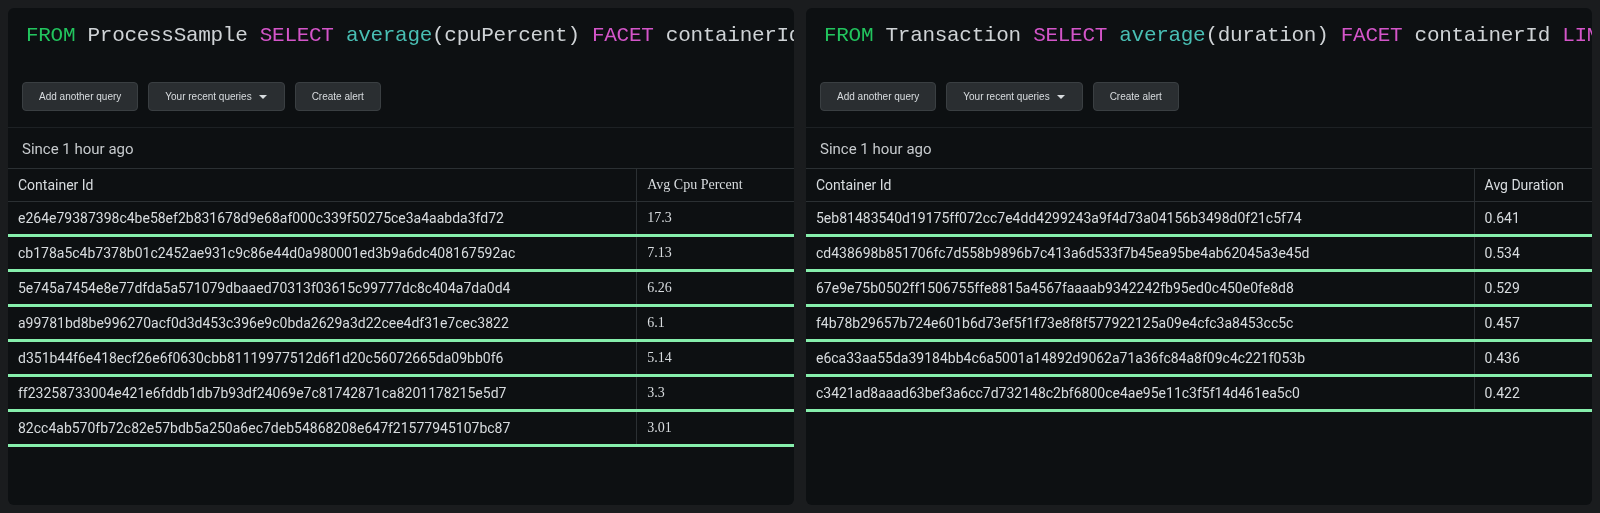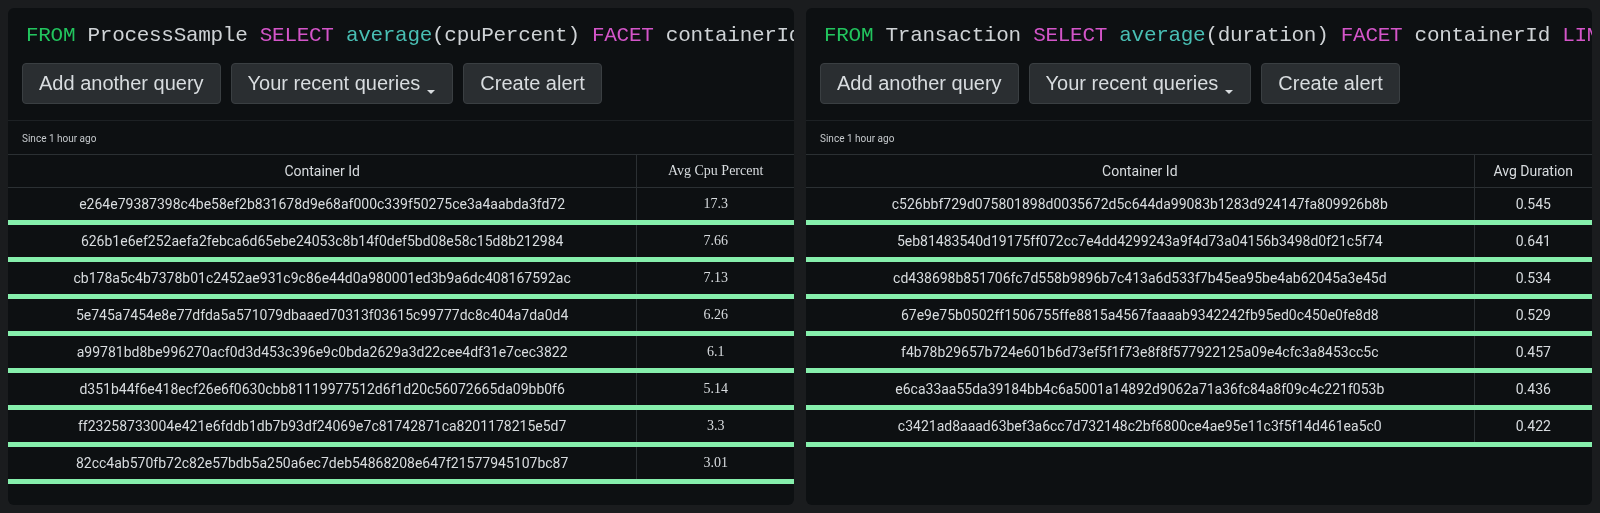--- a/index.html
+++ b/index.html
@@ -41,58 +41,59 @@
       display: flex;
       gap: 10px;
       padding: 0 14px 16px 14px;
     }
     .btn {
       background: #2a2e31;
       border: 1px solid #3a3f42;
       color: #d8dcdf;
       padding: 8px 16px;
       border-radius: 4px;
-      font-size: 20px;
+      font-size: 10px;
       display: inline-flex;
       align-items: center;
       gap: 6px;
       cursor: pointer;
+      margin-top: 19px;
     }
     .chev {
       width: 10px;
       height: 10px;
       display: inline-block;
     }
     .chev svg { width: 10px; height: 10px; fill: #d8dcdf; }
 
     .since {
       padding: 12px 14px 10px 14px;
-      font-size: 10px;
+      font-size: 15px;
       color: #c6cacd;
       border-top: 1px solid #1d2124;
     }
 
     .tablewrap { flex: 1; overflow: hidden; }
     table { width: 100%; border-collapse: collapse; table-layout: fixed; }
     th, td {
-      text-align: center;
+      text-align: left;
       padding: 8px 10px;
       font-size: 14px;
       color: #d8dcdf;
       overflow: hidden;
       text-overflow: ellipsis;
       white-space: nowrap;
     }
     th {
       font-weight: 400;
       color: #d8dcdf;
       border-bottom: 1px solid #2b3033;
       border-top: 1px solid #2b3033;
     }
-    td { border-bottom: 5px solid #86efac; }
+    td { border-bottom: 3px solid #86efac; }
     .col-val {
       border-left: 1px solid #2b3033;
     }
     .left .col-id { width: 80%; }
     .left .col-val { width: 20%; font-family: Liberation Serif, serif; }
     .right .col-id { width: 85%; }
     .right .col-val { width: 15%; }
   </style>
 </head>
 <body>
@@ -126,24 +127,20 @@
           <th class="col-id">Container Id</th>
           <th class="col-val">Avg Cpu Percent</th>
         </tr>
       </thead>
       <tbody id="left-body">
           <tr>
             <td class="col-id">e264e79387398c4be58ef2b831678d9e68af000c339f50275ce3a4aabda3fd72</td>
             <td class="col-val">17.3</td>
           </tr>
           <tr>
-            <td class="col-id">626b1e6ef252aefa2febca6d65ebe24053c8b14f0def5bd08e58c15d8b212984</td>
-            <td class="col-val">7.66</td>
-          </tr>
-          <tr>
             <td class="col-id">cb178a5c4b7378b01c2452ae931c9c86e44d0a980001ed3b9a6dc408167592ac</td>
             <td class="col-val">7.13</td>
           </tr>
           <tr>
             <td class="col-id">5e745a7454e8e77dfda5a571079dbaaed70313f03615c99777dc8c404a7da0d4</td>
             <td class="col-val">6.26</td>
           </tr>
           <tr>
             <td class="col-id">a99781bd8be996270acf0d3d453c396e9c0bda2629a3d22cee4df31e7cec3822</td>
             <td class="col-val">6.1</td>
@@ -190,24 +187,20 @@
   <div class="tablewrap">
     <table>
       <thead>
         <tr>
           <th class="col-id">Container Id</th>
           <th class="col-val">Avg Duration</th>
         </tr>
       </thead>
       <tbody id="right-body">
           <tr>
-            <td class="col-id">c526bbf729d075801898d0035672d5c644da99083b1283d924147fa809926b8b</td>
-            <td class="col-val">0.545</td>
-          </tr>
-          <tr>
             <td class="col-id">5eb81483540d19175ff072cc7e4dd4299243a9f4d73a04156b3498d0f21c5f74</td>
             <td class="col-val">0.641</td>
           </tr>
           <tr>
             <td class="col-id">cd438698b851706fc7d558b9896b7c413a6d533f7b45ea95be4ab62045a3e45d</td>
             <td class="col-val">0.534</td>
           </tr>
           <tr>
             <td class="col-id">67e9e75b0502ff1506755ffe8815a4567faaaab9342242fb95ed0c450e0fe8d8</td>
             <td class="col-val">0.529</td>

